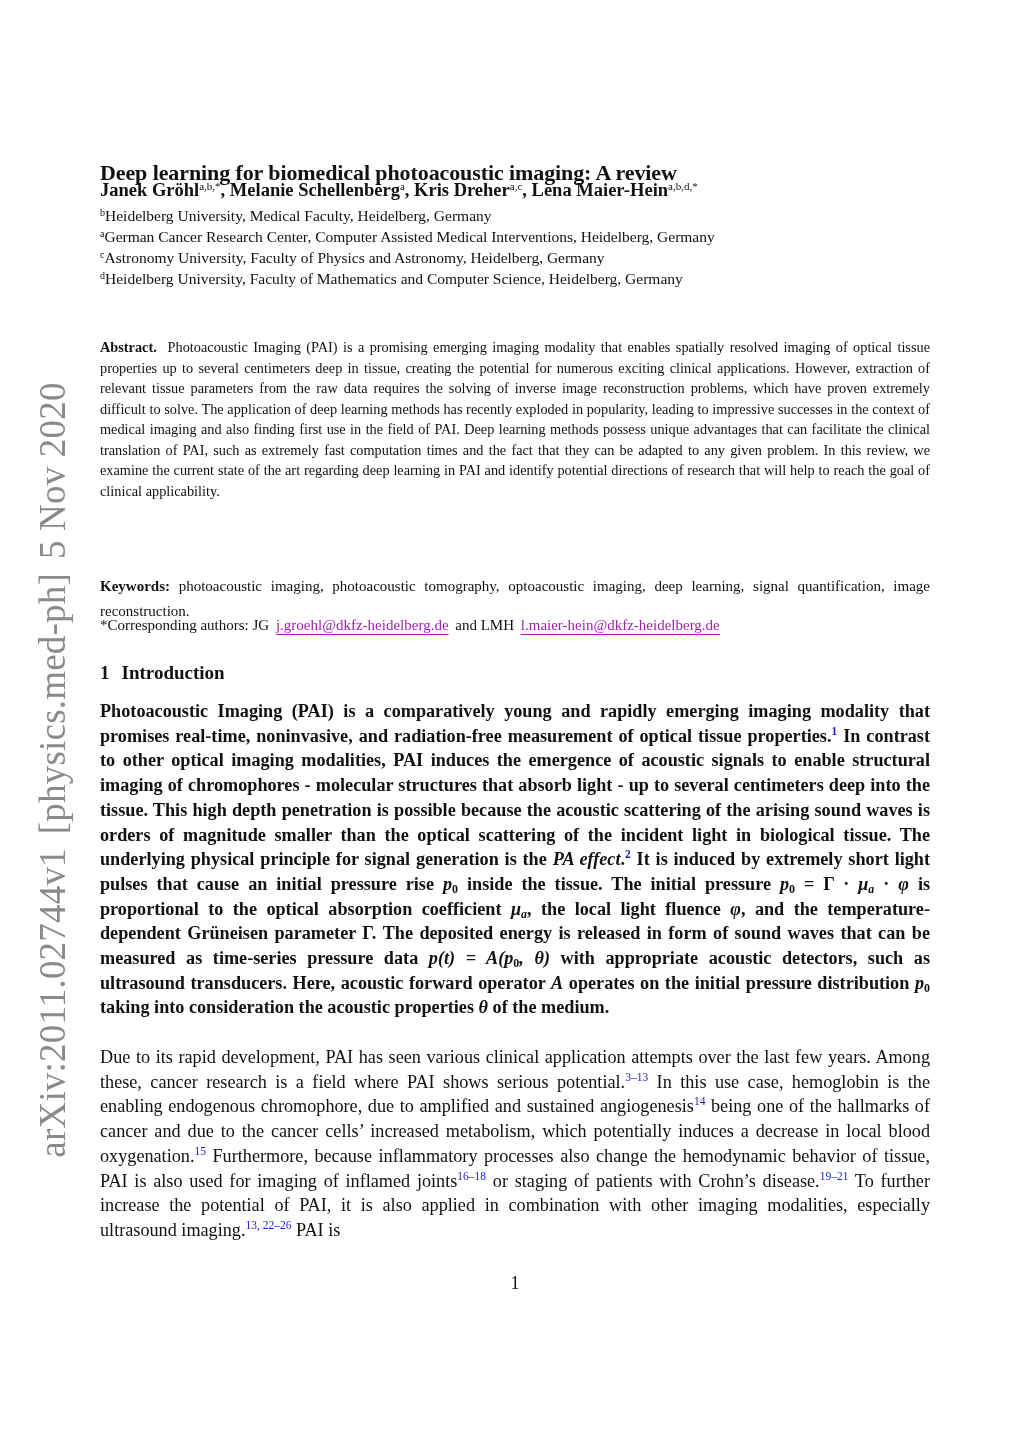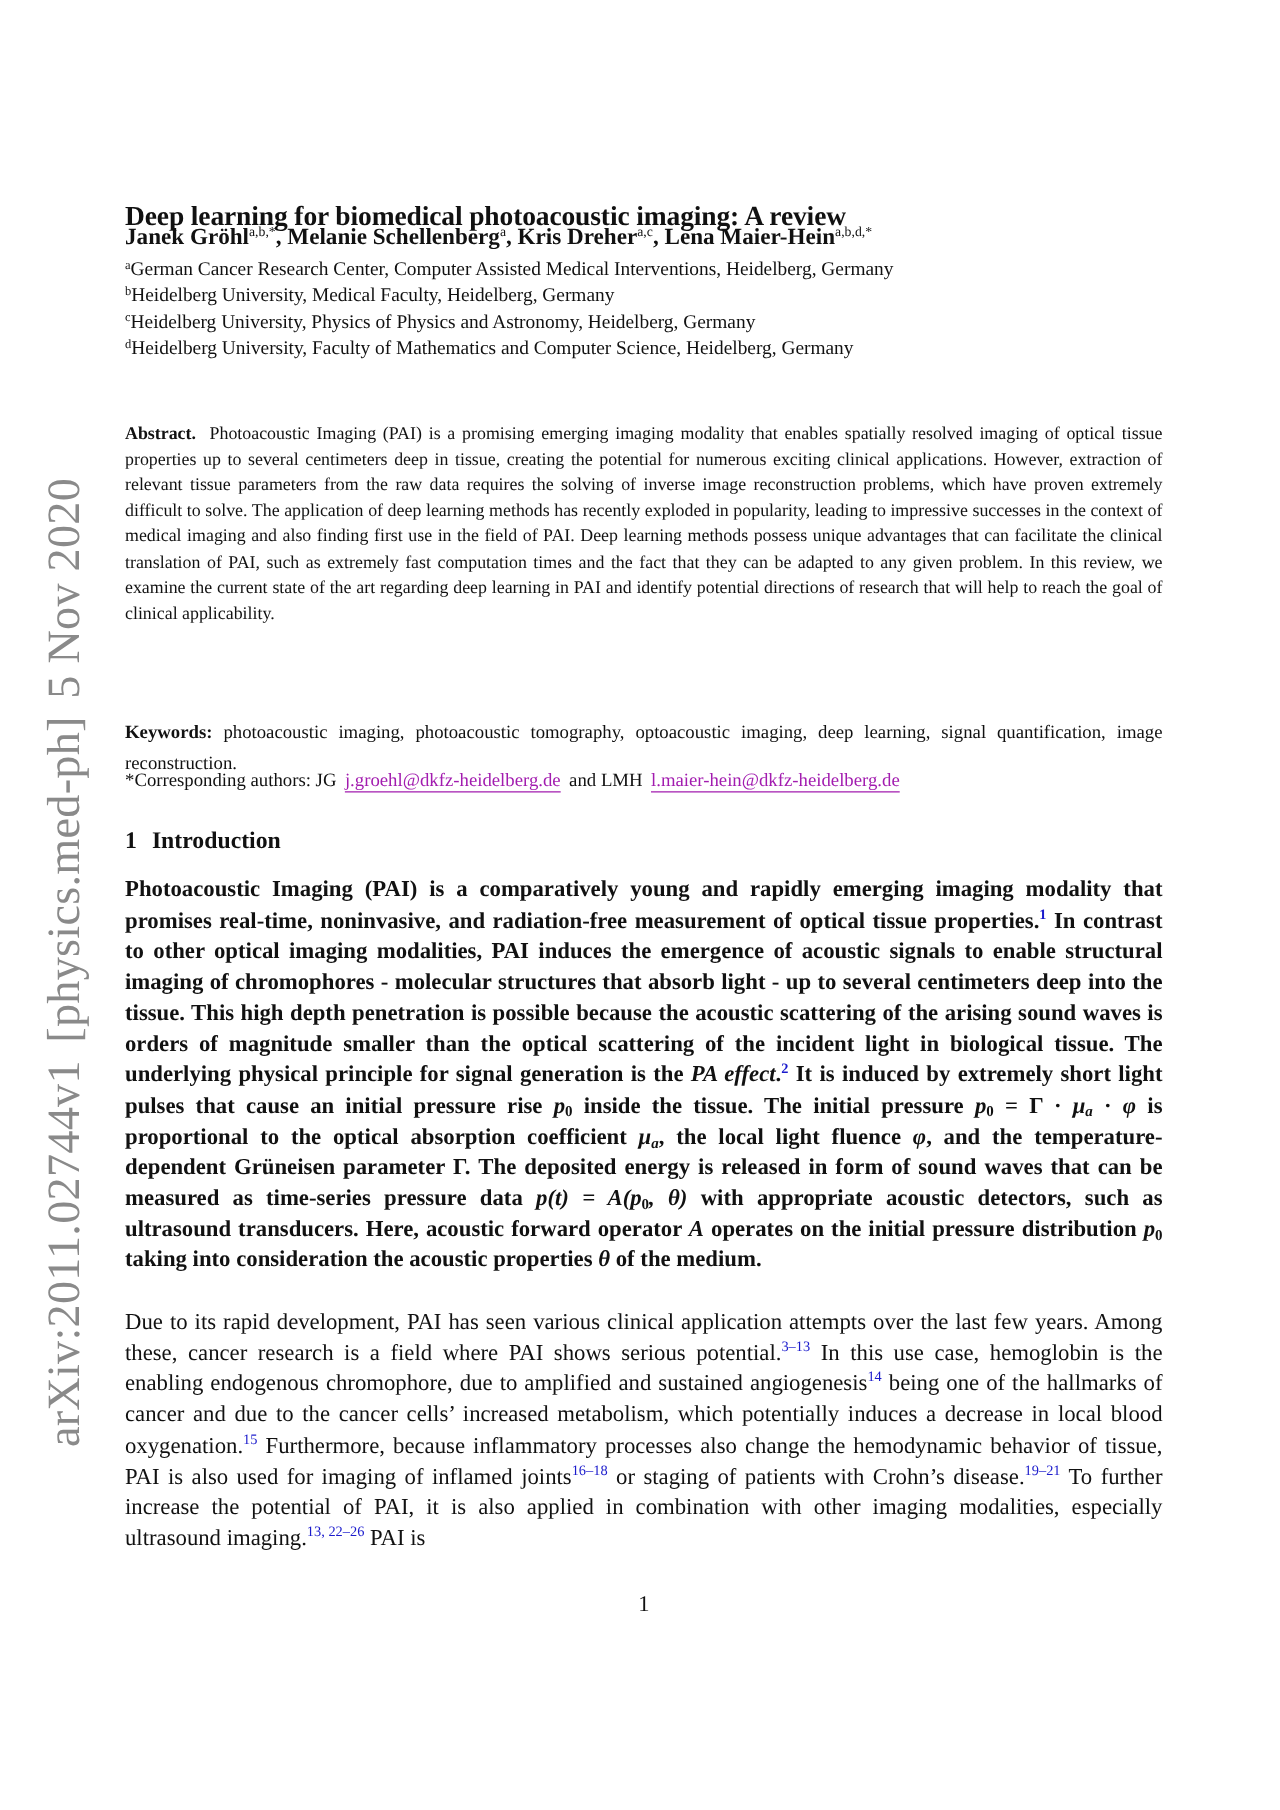--- a/index.html
+++ b/index.html
@@ -61,23 +61,23 @@
   <div class="title">Deep learning for biomedical photoacoustic imaging: A review</div>
 
   <div class="authors">
     <span>Janek Gröhl</span><sup>a,b,*</sup>,
     <span>Melanie Schellenberg</span><sup>a</sup>,
     <span>Kris Dreher</span><sup>a,c</sup>,
     <span>Lena Maier-Hein</span><sup>a,b,d,*</sup>
   </div>
 
   <div class="affs">
+    <div class="aff"><sup>b</sup><span>Heidelberg University, Medical Faculty, Heidelberg, Germany</span></div>
     <div class="aff"><sup>a</sup><span>German Cancer Research Center, Computer Assisted Medical Interventions, Heidelberg, Germany</span></div>
-    <div class="aff"><sup>b</sup><span>Heidelberg University, Medical Faculty, Heidelberg, Germany</span></div>
-    <div class="aff"><sup>c</sup><span>Heidelberg University, Physics of Physics and Astronomy, Heidelberg, Germany</span></div>
+    <div class="aff"><sup>c</sup><span>Astronomy University, Faculty of Physics and Astronomy, Heidelberg, Germany</span></div>
     <div class="aff"><sup>d</sup><span>Heidelberg University, Faculty of Mathematics and Computer Science, Heidelberg, Germany</span></div>
   </div>
 
   <div class="abstract">
     <span class="lbl">Abstract.</span>&nbsp;&nbsp;<span>Photoacoustic Imaging (PAI) is a promising emerging imaging modality that enables spatially resolved imaging of optical tissue properties up to several centimeters deep in tissue, creating the potential for numerous exciting clinical applications. However, extraction of relevant tissue parameters from the raw data requires the solving of inverse image reconstruction problems, which have proven extremely difficult to solve. The application of deep learning methods has recently exploded in popularity, leading to impressive successes in the context of medical imaging and also finding first use in the field of PAI. Deep learning methods possess unique advantages that can facilitate the clinical translation of PAI, such as extremely fast computation times and the fact that they can be adapted to any given problem. In this review, we examine the current state of the art regarding deep learning in PAI and identify potential directions of research that will help to reach the goal of clinical applicability.</span>
   </div>
 
   <div class="keywords">
     <span class="lbl">Keywords:</span>&nbsp;<span>photoacoustic imaging, photoacoustic tomography, optoacoustic imaging, deep learning, signal quantification, image reconstruction.</span>
   </div>

